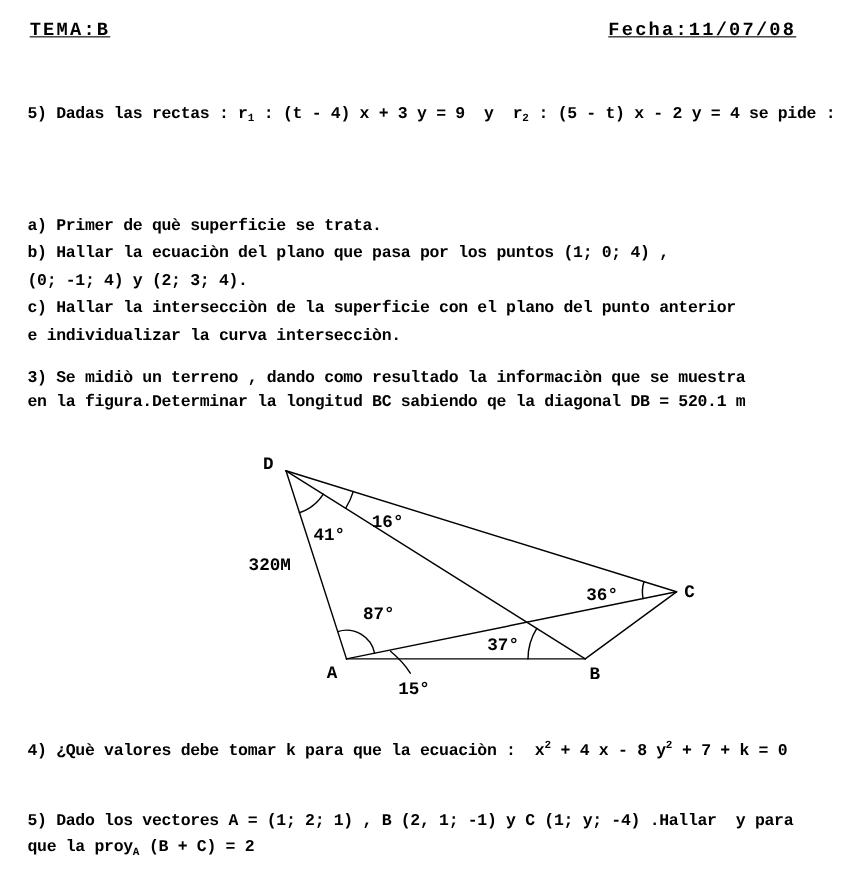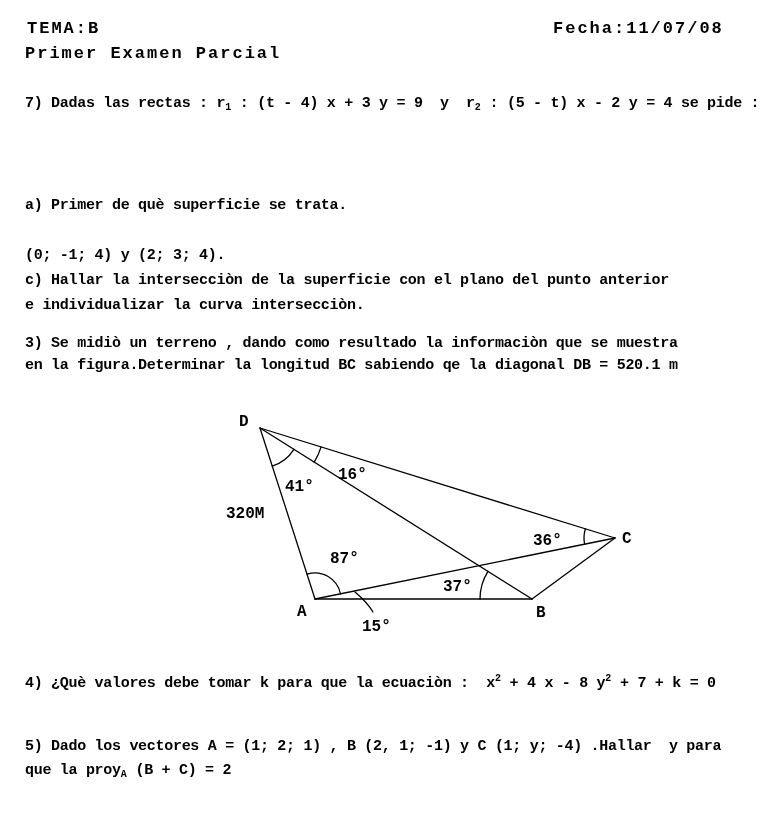--- a/index.html
+++ b/index.html
@@ -16,43 +16,44 @@
   .t {
     position: absolute;
     white-space: pre;
     font-size: 15px;
     letter-spacing: -0.3px;
     line-height: 18px;
   }
   .hdr {
     font-size: 17px;
     letter-spacing: 2px;
+    text-decoration: underline;
   }
   .sp { font-size: 10px; vertical-align: 6px; letter-spacing: 0; }
   .sb { font-size: 10px; vertical-align: -3px; letter-spacing: 0; }
   .figure { position: absolute; left: 0; top: 405px; }
   .figure text {
     font-family: "Liberation Mono", "DejaVu Sans Mono", monospace;
     font-weight: bold;
     font-size: 16px;
     fill: #000000;
   }
 </style>
 </head>
 <body>
 
 <div class="page">
 
   <div class="t hdr" style="left:27px; top:20px">TEMA:B</div>
   <div class="t hdr" style="left:553px; top:20px">Fecha:11/07/08</div>
-  <div class="t hdr" style="left:25px; top:45px">Primer Examen Parcial</div>
 
-  <div class="t" style="left:25px; top:95px"><span>7) Dadas las rectas : r</span><span class="sb">1</span><span> : (t - 4) x + 3 y = 9  y  r</span><span class="sb">2</span><span> : (5 - t) x - 2 y = 4 se pide :</span></div>
+  <div class="t" style="left:25px; top:95px"><span>5) Dadas las rectas : r</span><span class="sb">1</span><span> : (t - 4) x + 3 y = 9  y  r</span><span class="sb">2</span><span> : (5 - t) x - 2 y = 4 se pide :</span></div>
 
   <div class="t" style="left:25px; top:197px">a) Primer de què superficie se trata.</div>
+  <div class="t" style="left:25px; top:222px">b) Hallar la ecuaciòn del plano que pasa por los puntos (1; 0; 4) ,</div>
   <div class="t" style="left:25px; top:247px">(0; -1; 4) y (2; 3; 4).</div>
   <div class="t" style="left:25px; top:297px">e individualizar la curva intersecciòn.</div>
   <div class="t" style="left:25px; top:272px">c) Hallar la intersecciòn de la superficie con el plano del punto anterior</div>
 
   <div class="t" style="left:25px; top:335px">3) Se midiò un terreno , dando como resultado la informaciòn que se muestra</div>
   <div class="t" style="left:25px; top:357px">en la figura.Determinar la longitud BC sabiendo qe la diagonal DB = 520.1 m</div>
 
   <svg class="figure" width="780" height="245" viewBox="0 0 780 245" xmlns="http://www.w3.org/2000/svg">
     <g stroke="#000000" stroke-width="1.3" fill="none" stroke-linecap="round">
       <line x1="260" y1="23" x2="315" y2="194"></line>

